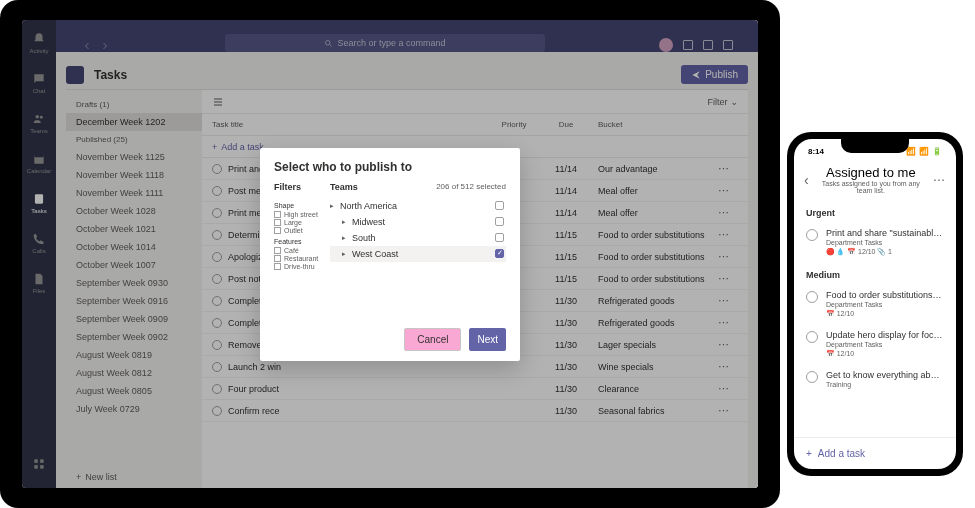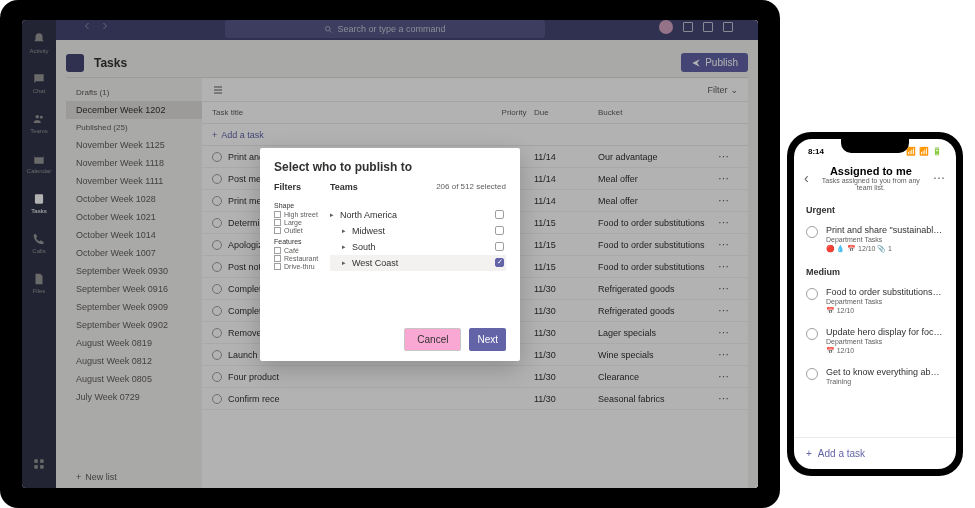--- a/index.html
+++ b/index.html
@@ -5,21 +5,21 @@
 *{margin:0;padding:0;box-sizing:border-box;font-family:-apple-system,Segoe UI,Helvetica,Arial,sans-serif;}
 body{background:#fff;width:975px;height:508px;position:relative;overflow:hidden;}
 .tablet{position:absolute;left:0;top:0;width:780px;height:508px;background:#000;border-radius:18px;padding:20px 22px;}
 .tablet-screen{background:#f3f2f1;width:100%;height:100%;border-radius:4px;display:flex;overflow:hidden;position:relative;}
 .rail{width:34px;background:#33344a;display:flex;flex-direction:column;align-items:center;padding:10px 0;gap:14px;}
 .rail-item{width:22px;height:26px;display:flex;flex-direction:column;align-items:center;justify-content:center;color:#999;font-size:6px;cursor:pointer;}
 .rail-ico{width:14px;height:14px;margin-bottom:2px;}
 .rail-item.active{color:#fff;}
 .rail-spacer{flex:1;}
 .main{flex:1;display:flex;flex-direction:column;background:#f3f2f1;}
-.titlebar{height:20px;background:#464775;display:flex;align-items:flex-start;padding:0 25px;gap:8px;color:#fff;}
+.titlebar{height:32px;background:#464775;display:flex;align-items:flex-end;padding:0 25px;gap:8px;color:#fff;}
 .tb-left{display:flex;gap:6px;}
 .tb-arrow{width:12px;height:12px;opacity:.6;}
 .searchbar{flex:1;max-width:320px;margin:0 auto;background:#565888;border-radius:3px;height:18px;display:flex;align-items:center;justify-content:center;font-size:9px;color:#c8c8d8;gap:4px;}
 .tb-right{display:flex;align-items:center;gap:10px;}
 .avatar{width:14px;height:14px;border-radius:50%;background:#d4a5c5;}
 .wc{width:10px;height:10px;border:1px solid #c8c8d8;border-radius:1px;}
 .content{flex:1;display:flex;flex-direction:column;background:#f3f2f1;padding:8px 10px 0 10px;overflow:hidden;}
 .header{display:flex;align-items:center;gap:10px;height:30px;border-bottom:1px solid #e1dfdd;}
 .app-ico{width:18px;height:18px;background:#464775;border-radius:3px;}
 .app-title{font-weight:600;font-size:12px;color:#323130;}
@@ -33,60 +33,60 @@
 .side-sec{padding:4px 10px;font-size:8px;color:#605e5c;}
 .side-item{padding:4px 10px;cursor:pointer;white-space:nowrap;overflow:hidden;text-overflow:ellipsis;}
 .side-item.sel{background:#e1dfdd;color:#323130;}
 .side-new{padding:6px 10px;font-size:9px;color:#605e5c;cursor:pointer;display:flex;align-items:center;gap:4px;margin-top:auto;}
 .table{flex:1;background:#fff;display:flex;flex-direction:column;font-size:9px;color:#605e5c;overflow:hidden;}
 .toolbar{height:24px;display:flex;align-items:center;padding:0 10px;justify-content:space-between;border-bottom:1px solid #edebe9;}
 .filter{font-size:9px;color:#605e5c;display:flex;align-items:center;gap:3px;}
 .thead{display:flex;height:22px;align-items:center;padding:0 10px;border-bottom:1px solid #edebe9;font-size:8px;color:#605e5c;}
 .col-title{flex:1;}
 .col-pri{width:40px;text-align:center;}
-.col-due{width:64px;}
+.col-due{width:64px;text-align:center;}
 .col-bucket{width:120px;}
 .col-more{width:20px;}
 .add-task{height:22px;display:flex;align-items:center;padding:0 10px;color:#6264a7;font-size:9px;border-bottom:1px solid #edebe9;cursor:pointer;gap:4px;}
 .trow{display:flex;height:22px;align-items:center;padding:0 10px;border-bottom:1px solid #f3f2f1;font-size:9px;color:#323130;}
 .circle{width:10px;height:10px;border:1px solid #a19f9d;border-radius:50%;margin-right:6px;}
 .pri-ico{color:#d13438;font-weight:bold;}
 .more-ico{color:#605e5c;cursor:pointer;font-size:11px;letter-spacing:1px;}
 .modal-overlay{position:absolute;inset:0;background:rgba(0,0,0,.3);display:flex;align-items:center;justify-content:center;}
 .modal{width:260px;background:#fff;box-shadow:0 8px 24px rgba(0,0,0,.2);display:flex;flex-direction:column;border-radius:2px;}
 .modal-head{padding:12px 14px 8px;font-weight:600;font-size:12px;color:#323130;}
 .modal-sub{display:flex;padding:0 14px 6px;font-size:9px;font-weight:600;color:#323130;}
 .m-filters{width:56px;}
 .m-teams{flex:1;}
 .m-count{font-size:8px;color:#605e5c;font-weight:400;}
 .modal-body{display:flex;padding:0 14px;flex:1;min-height:120px;}
 .filters-col{width:56px;font-size:7px;color:#605e5c;}
 .filt-head{margin:4px 0 2px;color:#323130;}
 .chk{display:flex;align-items:center;gap:3px;margin:1px 0;cursor:pointer;}
 .chk-box{width:7px;height:7px;border:1px solid #a19f9d;}
-.teams-col{flex:1;font-size:9px;color:#323130;margin-top:9px;}
+.teams-col{flex:1;font-size:9px;color:#323130;}
 .team-row{display:flex;align-items:center;height:16px;gap:4px;cursor:pointer;padding:0 2px;}
 .team-row.hl{background:#f3f2f1;}
 .caret{font-size:7px;color:#605e5c;width:6px;}
 .tchk{width:9px;height:9px;border:1px solid #a19f9d;border-radius:2px;margin-left:auto;}
 .tchk.on{background:#6264a7;border-color:#6264a7;position:relative;}
 .tchk.on::after{content:"✓";color:#fff;font-size:7px;position:absolute;left:1px;top:-1px;}
 .modal-foot{display:flex;justify-content:flex-end;gap:8px;padding:10px 14px;}
 .btn-cancel{padding:5px 12px;font-size:10px;color:#323130;background:#f9a8d4;border:1px solid #c8c6c4;border-radius:2px;cursor:pointer;}
 .btn-next{padding:5px 8px;font-size:10px;color:#fff;background:#6264a7;border:none;border-radius:2px;cursor:pointer;}
 
 .phone{position:absolute;right:12px;top:132px;width:176px;height:344px;background:#000;border-radius:24px;padding:7px;}
 .phone-screen{background:#fff;width:100%;height:100%;border-radius:18px;overflow:hidden;position:relative;display:flex;flex-direction:column;}
 .notch{position:absolute;top:0;left:50%;transform:translateX(-50%);width:68px;height:14px;background:#000;border-radius:0 0 10px 10px;}
 .status{height:20px;display:flex;justify-content:space-between;align-items:center;padding:4px 14px 0;font-size:8px;font-weight:600;}
 .status-r{display:flex;gap:3px;}
 .phead{display:flex;align-items:center;padding:6px 10px;gap:8px;}
 .back{font-size:14px;color:#605e5c;cursor:pointer;}
 .ptit-wrap{flex:1;text-align:center;}
-.ptit{font-size:11px;font-weight:700;}
+.ptit{font-size:13px;font-weight:400;}
 .psub{font-size:7px;color:#605e5c;}
 .pmore{font-size:12px;color:#605e5c;cursor:pointer;letter-spacing:1px;}
 .psec{font-size:9px;font-weight:600;padding:8px 12px 4px;color:#323130;}
 .ptask{display:flex;padding:6px 12px;gap:8px;}
 .pcircle{width:12px;height:12px;border:1.2px solid #a19f9d;border-radius:50%;flex:none;margin-top:1px;}
 .ptask-body{flex:1;overflow:hidden;}
 .ptask-title{font-size:9px;color:#323130;white-space:nowrap;overflow:hidden;text-overflow:ellipsis;}
 .ptask-sub{font-size:7px;color:#605e5c;margin-top:1px;}
 .ptask-meta{font-size:7px;color:#605e5c;margin-top:2px;display:flex;gap:5px;align-items:center;}
 .padd{margin-top:auto;padding:10px 12px;color:#6264a7;font-size:10px;display:flex;align-items:center;gap:6px;cursor:pointer;border-top:1px solid #edebe9;}

